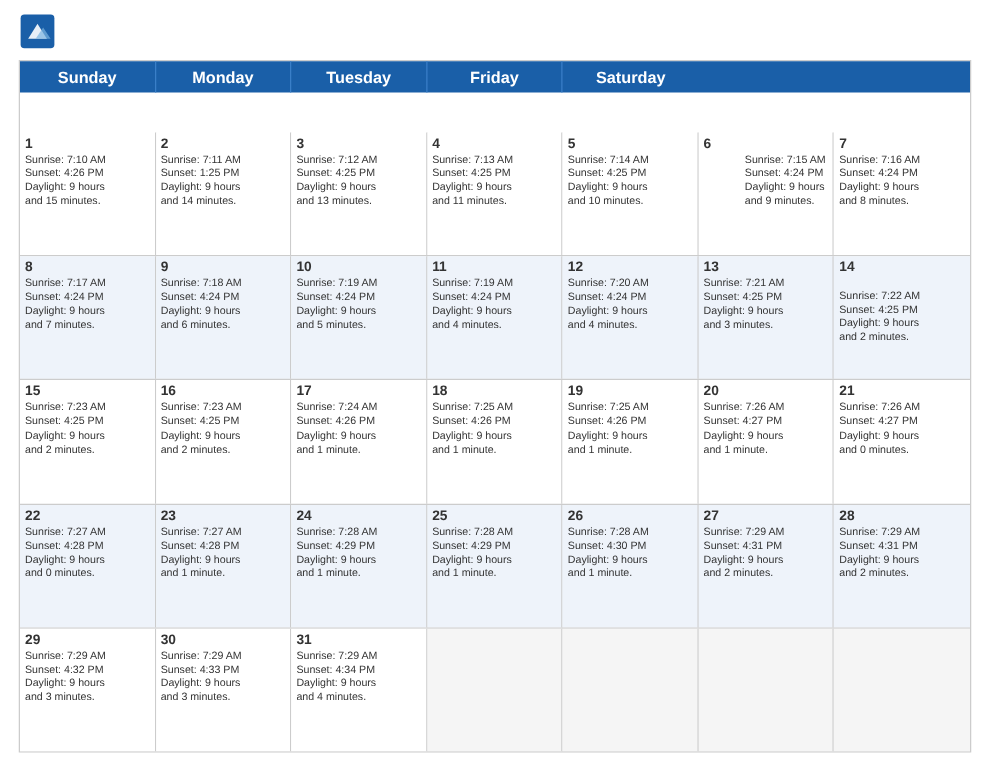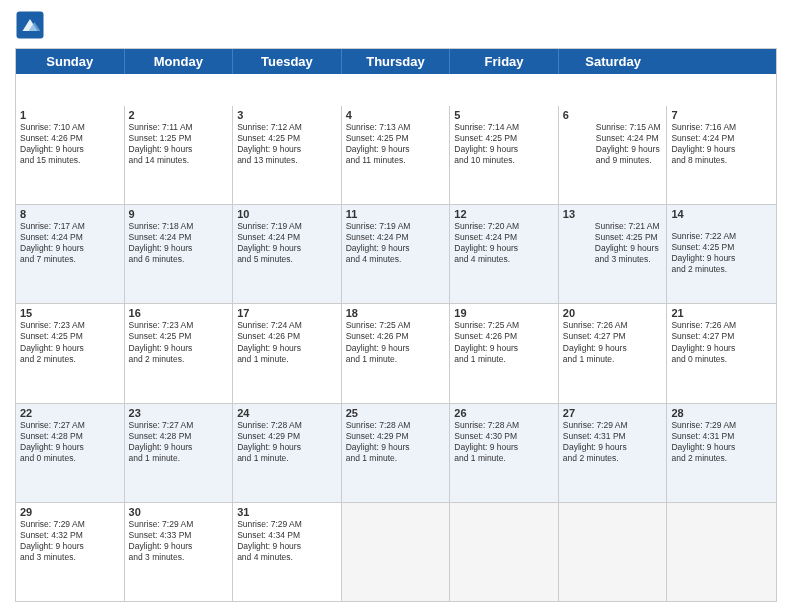--- a/index.html
+++ b/index.html
@@ -135,21 +135,20 @@
       <div class="main-title"></div>
       <div class="subtitle"></div>
     </div>
   </div>
 
   <div class="calendar">
     <div class="cal-header">
     <div class="cal-header-cell">Sunday</div>
         <div class="cal-header-cell">Monday</div>
         <div class="cal-header-cell">Tuesday</div>
-        <div class="cal-header-cell">Thursday</div>
         <div class="cal-header-cell">Friday</div>
         <div class="cal-header-cell">Saturday</div>
       </div>
     <div class="cal-body">
     <div class="cal-row">
           <div class="cal-cell">
             <span class="day-num">1</span>
             <div class="day-info" style="white-space: pre-line;">Sunrise: 7:10 AM
 Sunset: 4:26 PM
 Daylight: 9 hours
@@ -229,21 +228,21 @@
           </div>
           <div class="cal-cell">
             <span class="day-num">12</span>
             <div class="day-info" style="white-space: pre-line;">Sunrise: 7:20 AM
 Sunset: 4:24 PM
 Daylight: 9 hours
 and 4 minutes.</div>
           </div>
           <div class="cal-cell">
             <span class="day-num">13</span>
-            <div class="day-info" style="white-space: pre-line; margin-left: 32px;">Sunrise: 7:21 AM
+            <div class="day-info" style="white-space: pre-line;">Sunrise: 7:21 AM
 Sunset: 4:25 PM
 Daylight: 9 hours
 and 3 minutes.</div>
           </div>
           <div class="cal-cell">
             <span class="day-num">14</span>
             <div class="day-info" style="white-space: pre-line; margin-top: 11px;">Sunrise: 7:22 AM
 Sunset: 4:25 PM
 Daylight: 9 hours
 and 2 minutes.</div>

